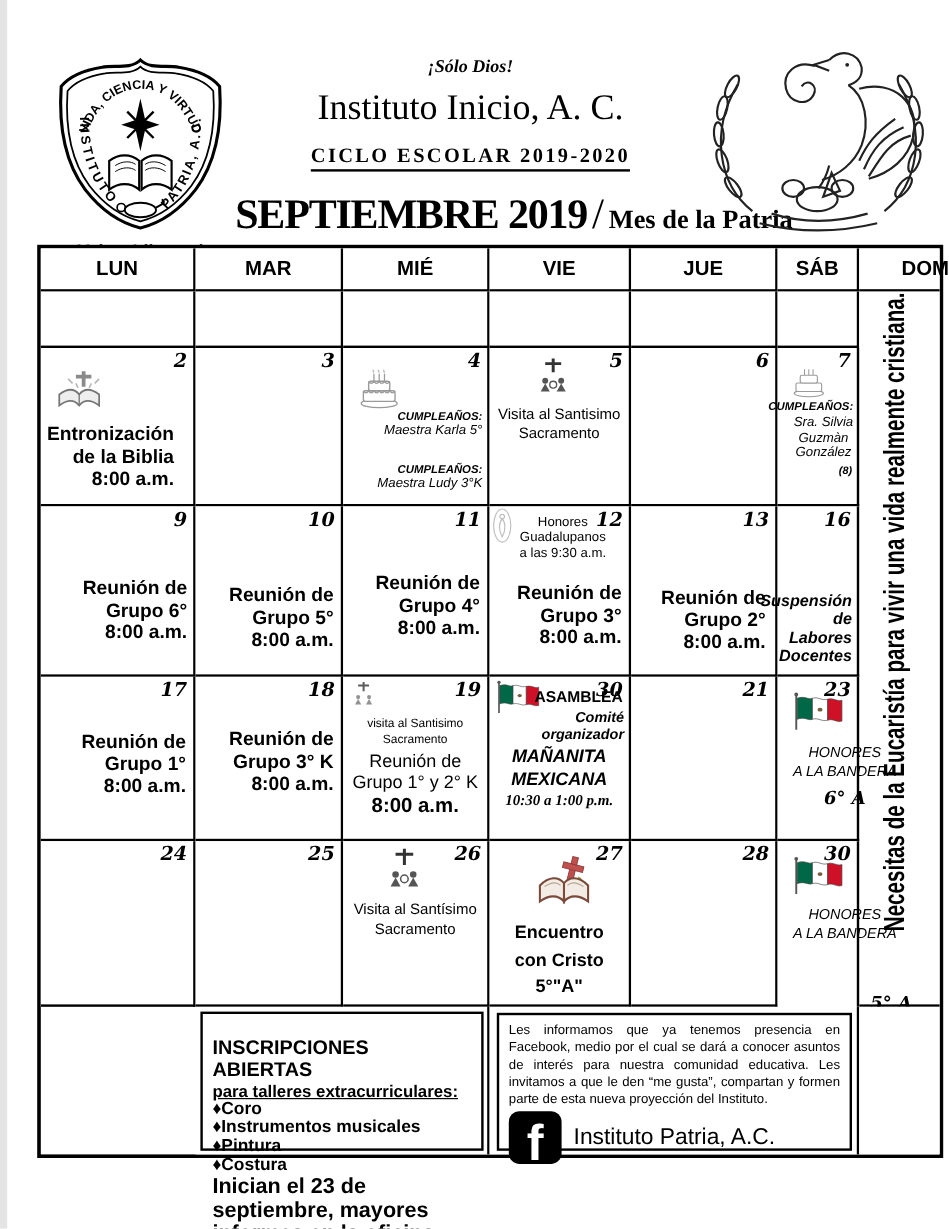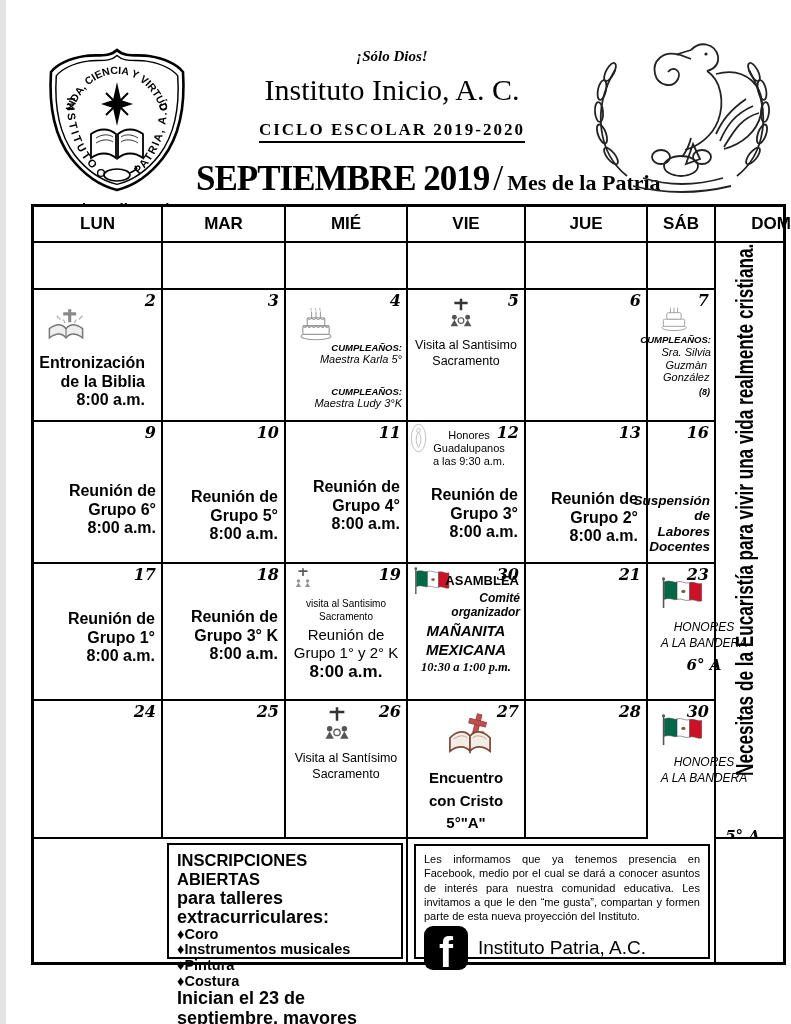--- a/index.html
+++ b/index.html
@@ -34,23 +34,23 @@
   .ev{font:700 16px/1.16 "Liberation Sans",sans-serif;text-align:right;}
   .abs{position:absolute;}
   .ctr{left:0;right:0;text-align:center;}
   .side-note{position:absolute;left:415px;top:319px;width:600px;height:32px;
      transform:rotate(-90deg) scale(0.78,1.1);transform-origin:50% 50%;
      font:700 22px "Liberation Sans",sans-serif;text-align:center;white-space:nowrap;}
   .bday-label{font:italic 700 9.5px "Liberation Sans",sans-serif;}
   .bday-name{font:italic 400 11px/1.15 "Liberation Sans",sans-serif;}
   
   .insc-box{position:absolute;left:4px;top:4px;right:3px;bottom:3px;border:2px solid #000;
-            padding:6px 8px;font-family:"Liberation Sans",sans-serif;font-weight:700;}
+            padding:19px 8px;font-family:"Liberation Sans",sans-serif;font-weight:700;}
   .insc-title{font-size:16.5px;}
-  .insc-sub{font-size:18px;line-height:1.05;}
+  .insc-sub{font-size:14px;line-height:1.05;text-decoration:underline;}
   .insc-item{font-size:14.5px;line-height:1.08;}
   .insc-foot{font-size:18px;line-height:1.08;}
   .fb-box{position:absolute;left:6px;top:5px;right:4px;bottom:3px;border:2px solid #000;
           padding:6px 8px 4px 8px;}
   .fb-text{font:400 11px/1.3 "Liberation Sans",sans-serif;text-align:justify;}
   .fb-row{display:flex;align-items:center;margin-top:3px;}
   .fb-icon{width:44px;height:44px;background:#000;border-radius:9px;overflow:hidden;
            display:flex;justify-content:center;align-items:flex-end;}
   .fb-glyph{color:#fff;font:700 42px/0.82 "Liberation Sans",sans-serif;}
   .fb-name{font:400 19px "Liberation Sans",sans-serif;margin-left:10px;}

